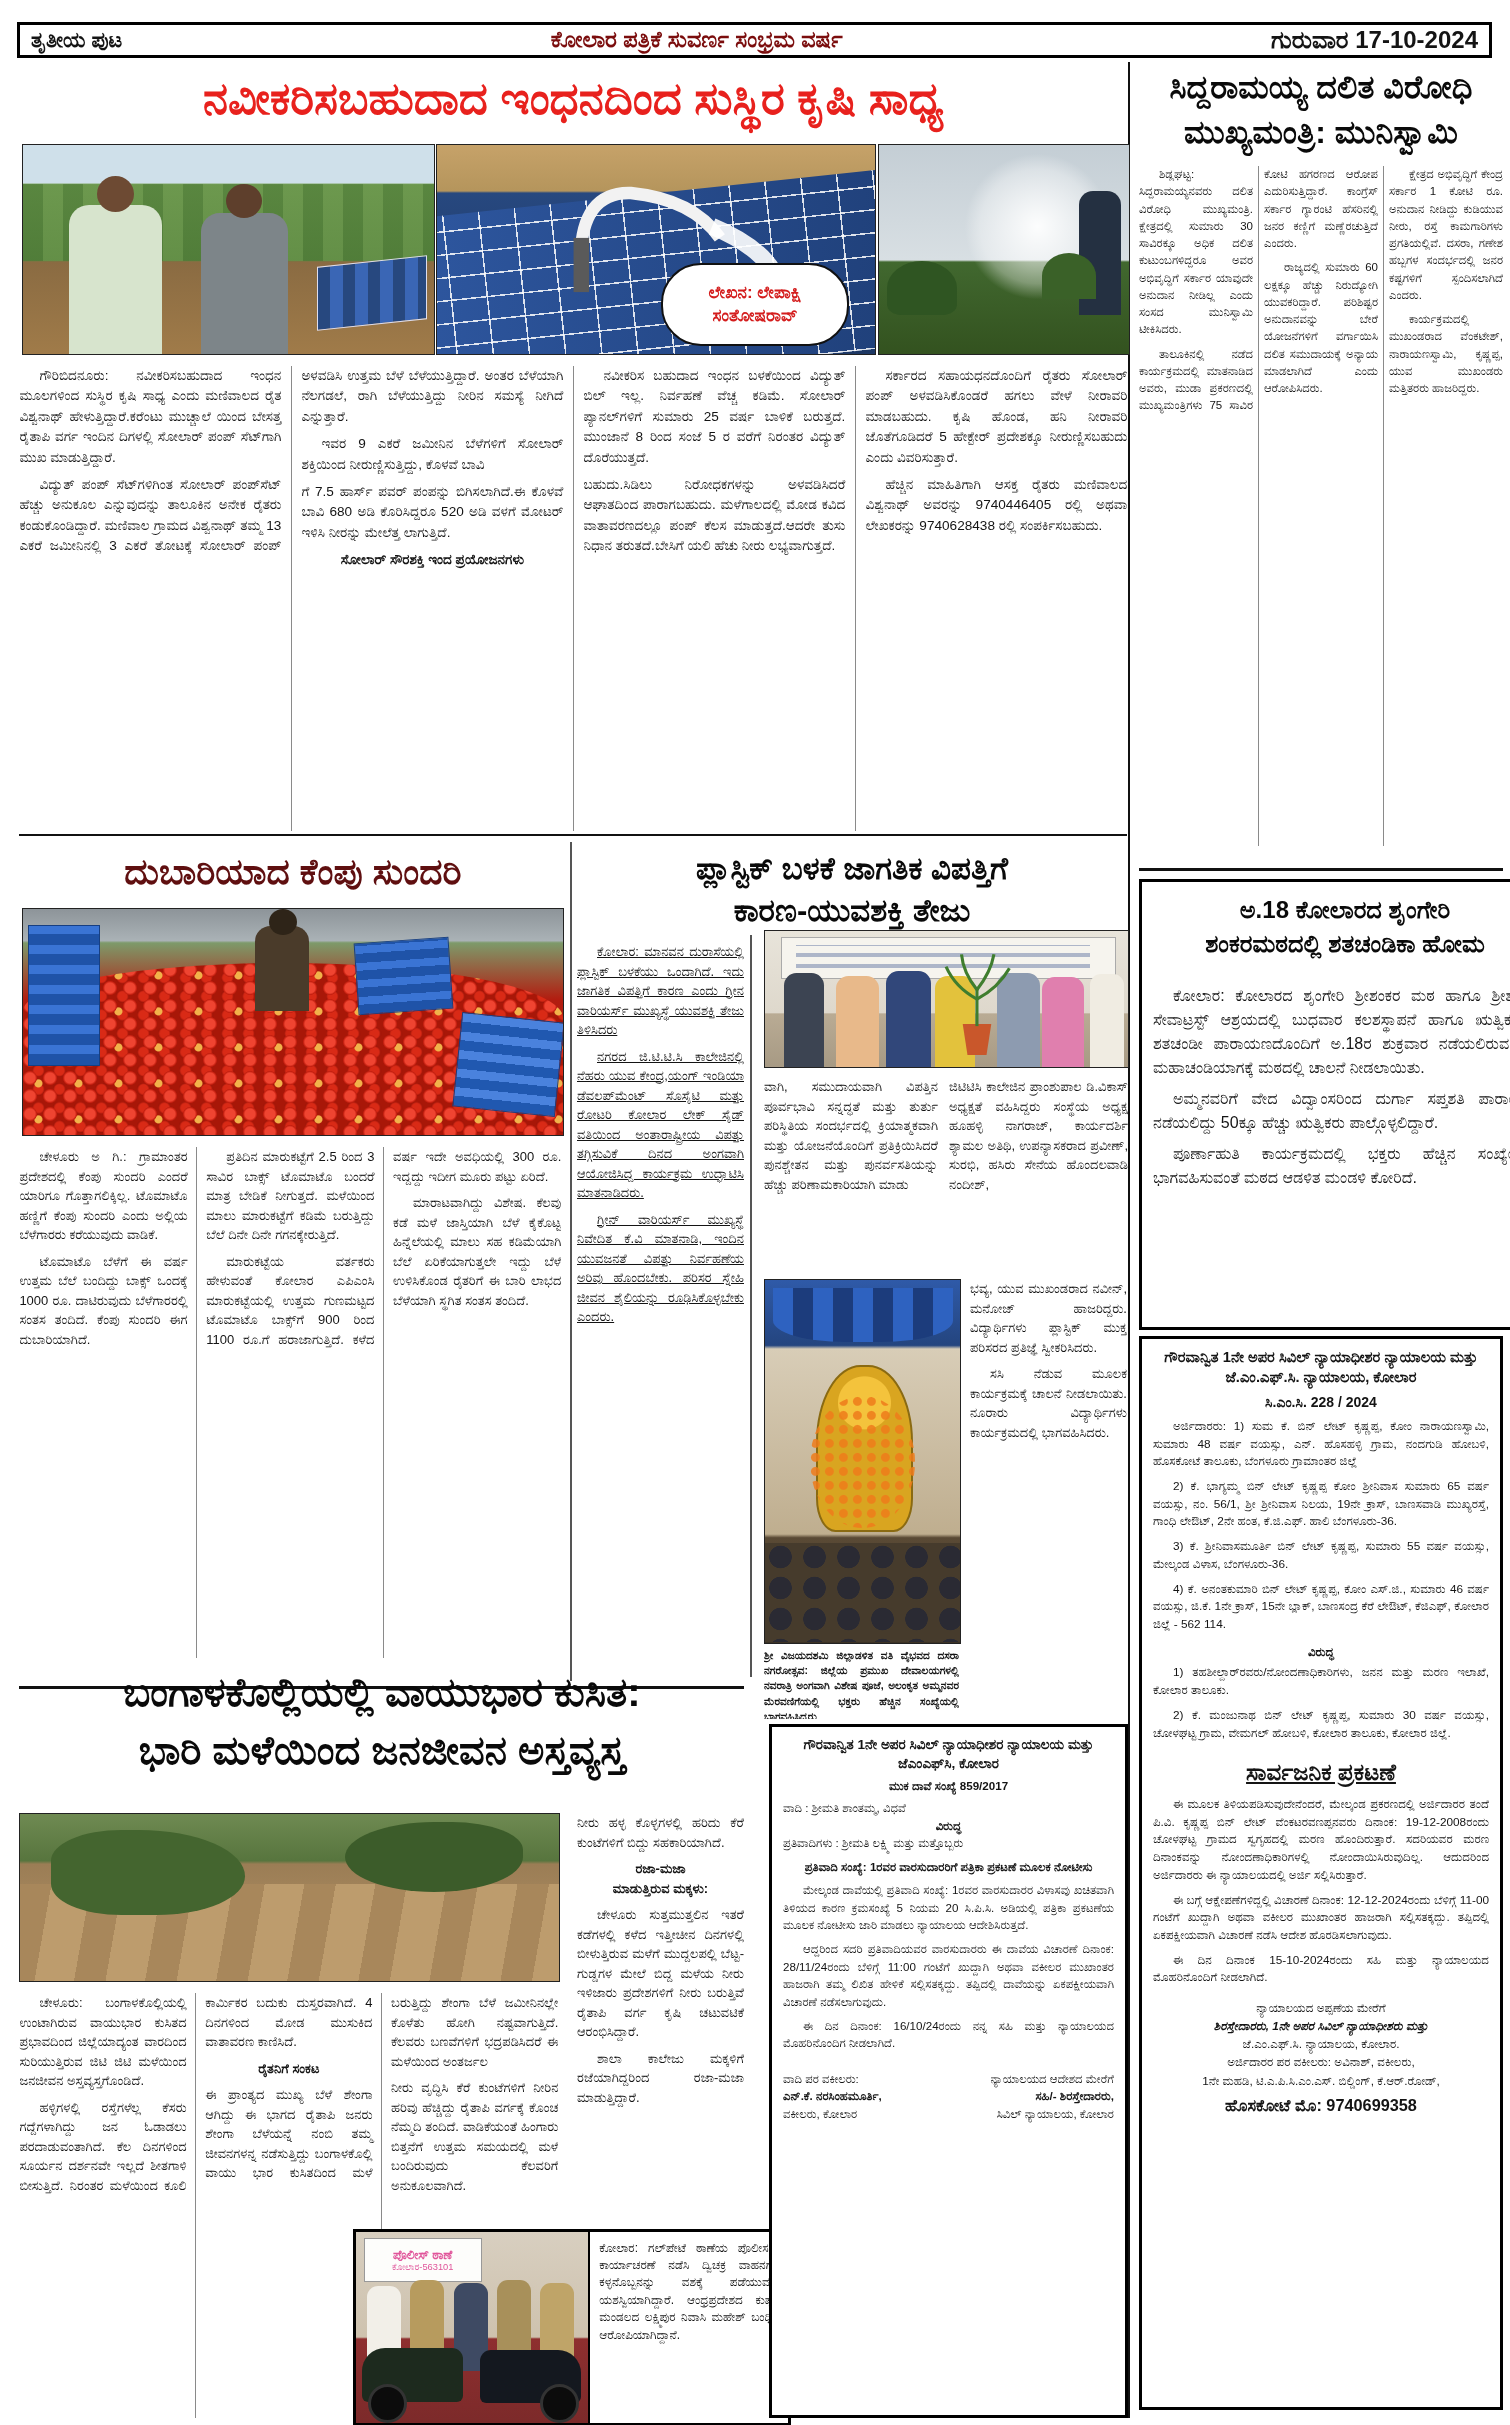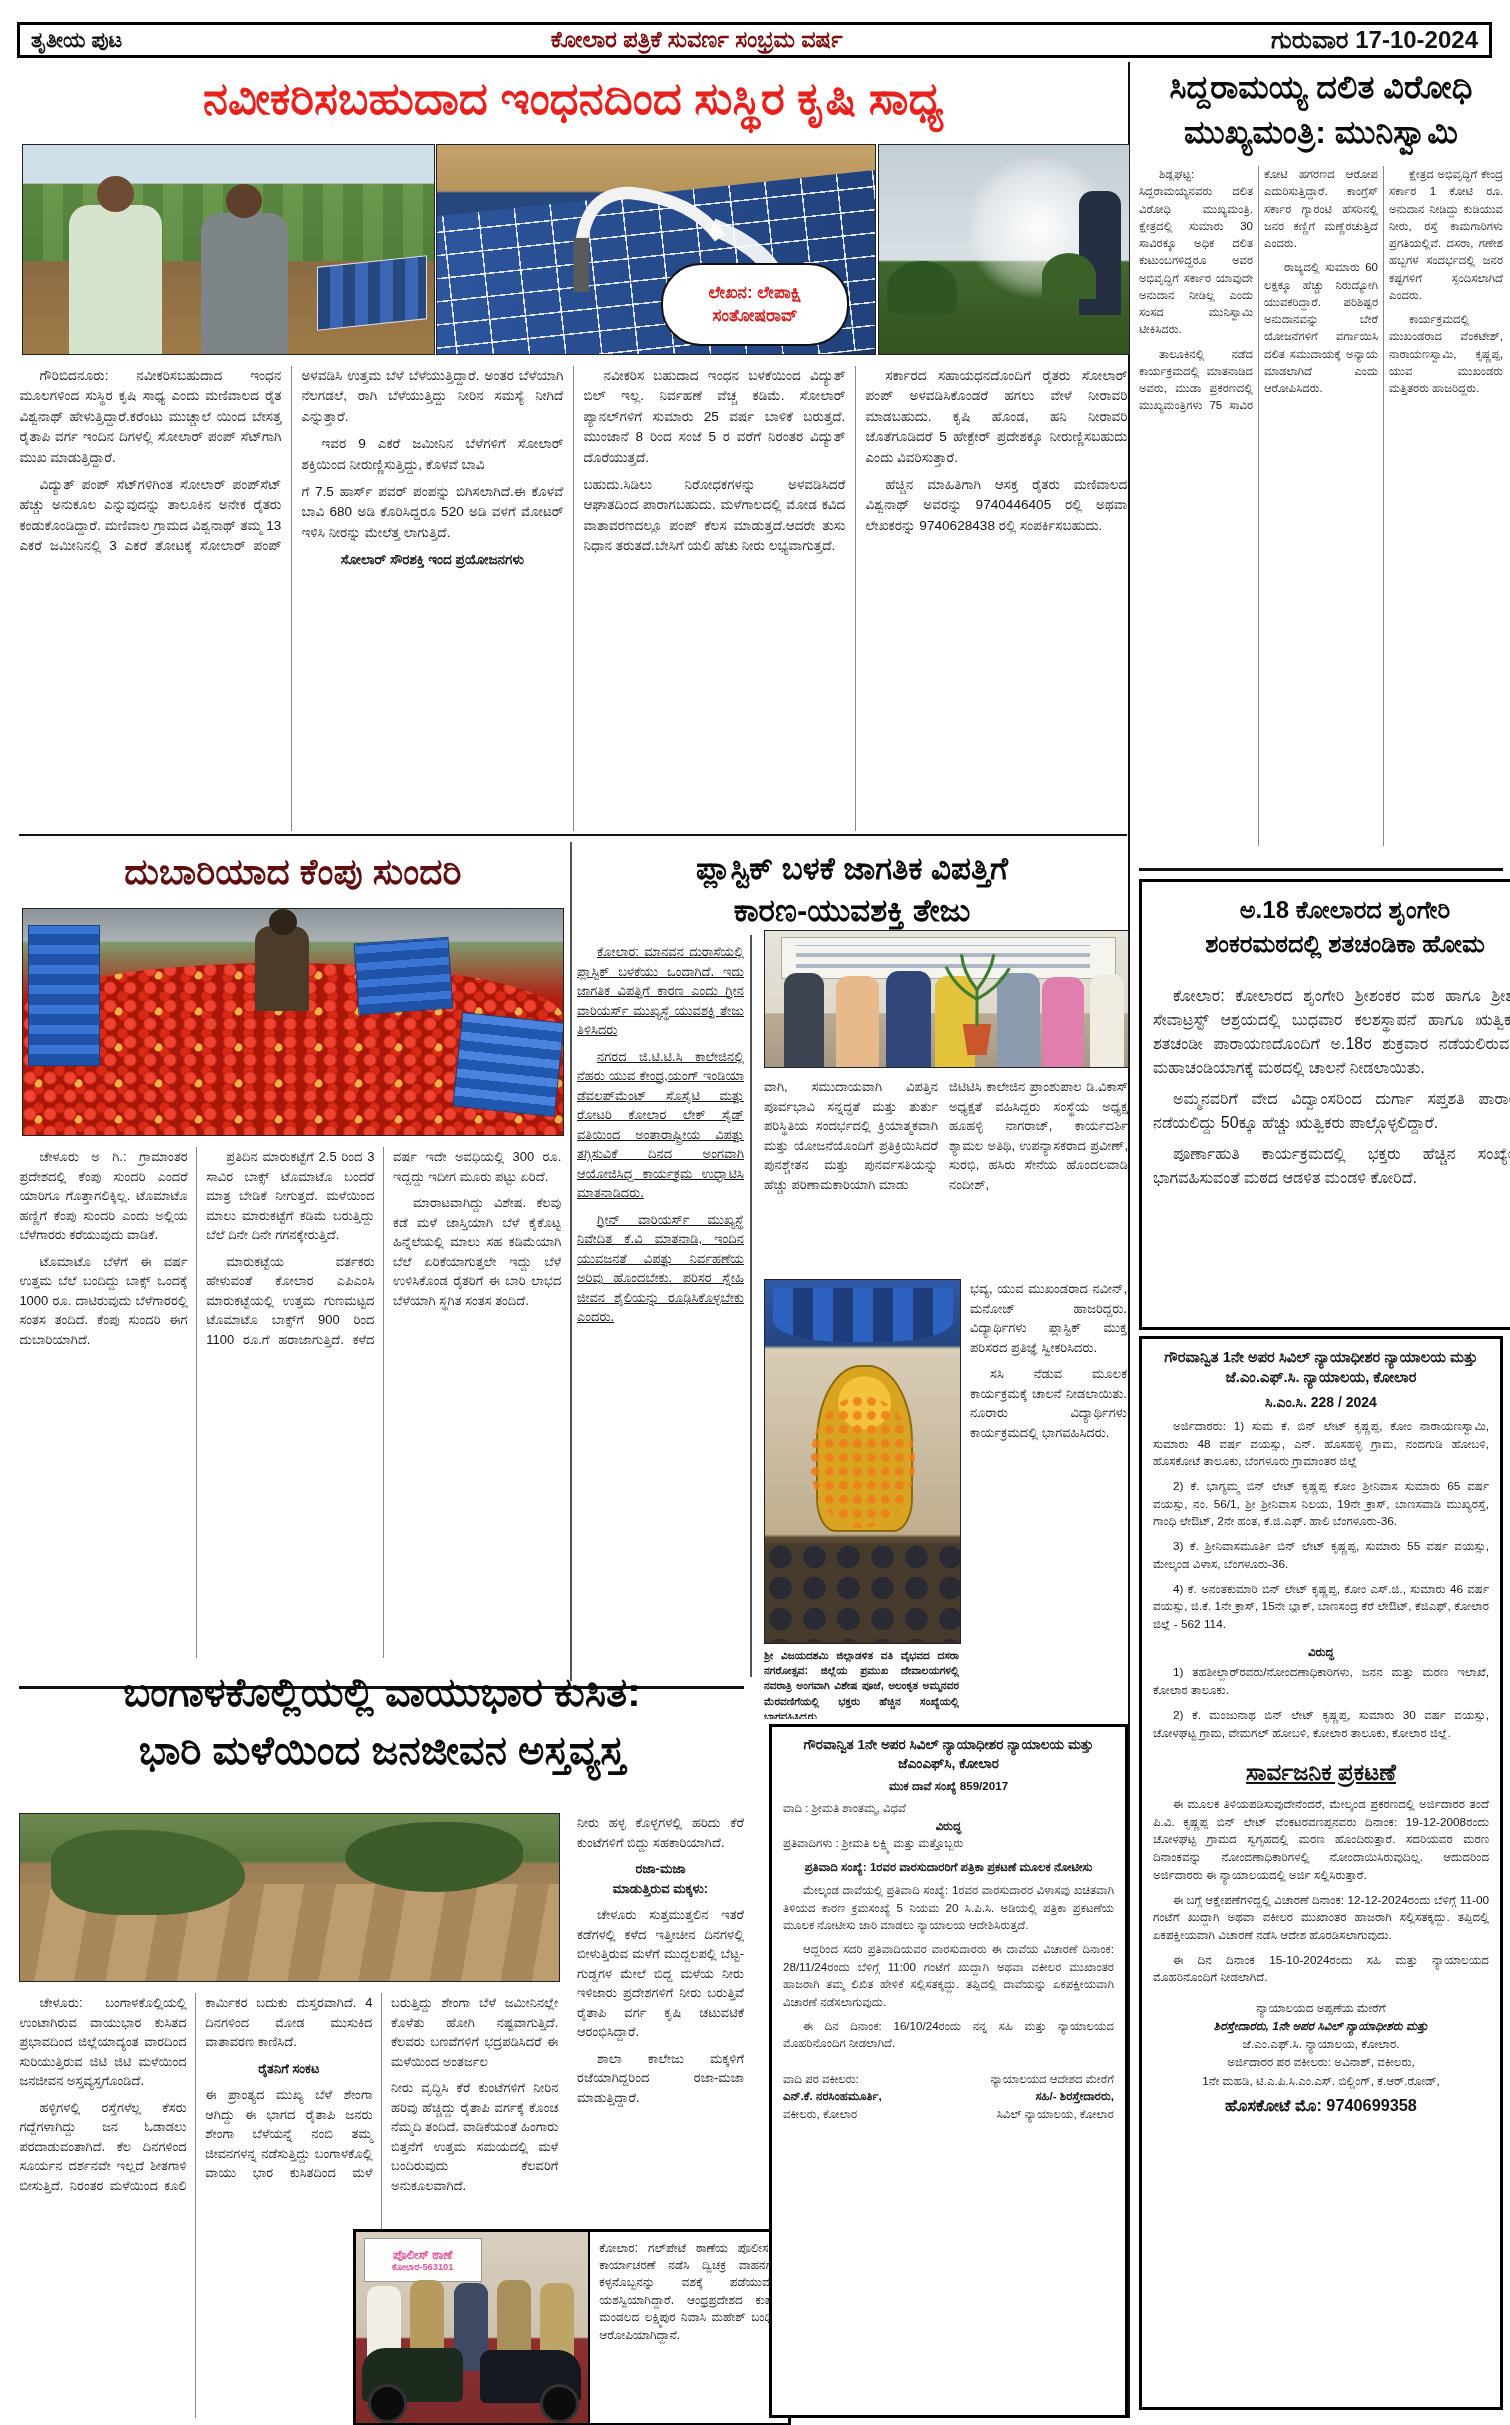--- a/index.html
+++ b/index.html
@@ -189,21 +189,21 @@
       <p class="subhead">ರೈತನಿಗೆ ಸಂಕಟ</p>
       <p class="nohang">ಈ ಪ್ರಾಂತ್ಯದ ಮುಖ್ಯ ಬೆಳೆ ಶೇಂಗಾ ಆಗಿದ್ದು ಈ ಭಾಗದ ರೈತಾಪಿ ಜನರು ಶೇಂಗಾ ಬೆಳೆಯನ್ನೆ ನಂಬಿ ತಮ್ಮ ಜೀವನಗಳನ್ನ ನಡೆಸುತ್ತಿದ್ದು ಬಂಗಾಳಕೊಲ್ಲಿ ವಾಯು ಭಾರ ಕುಸಿತದಿಂದ ಮಳೆ ಬರುತ್ತಿದ್ದು ಶೇಂಗಾ ಬೆಳೆ ಜಮೀನಿನಲ್ಲೇ ಕೊಳೆತು ಹೋಗಿ ನಷ್ಟವಾಗುತ್ತಿದೆ. ಕೆಲವರು ಬಣವೆಗಳಿಗೆ ಭದ್ರಪಡಿಸಿದರೆ ಈ ಮಳೆಯಿಂದ ಅಂತರ್ಜಲ</p>
       <p class="nohang">ನೀರು ವೃದ್ಧಿಸಿ ಕೆರೆ ಕುಂಟೆಗಳಿಗೆ ನೀರಿನ ಹರಿವು ಹೆಚ್ಚಿದ್ದು ರೈತಾಪಿ ವರ್ಗಕ್ಕೆ ಕೊಂಚ ನೆಮ್ಮದಿ ತಂದಿದೆ. ವಾಡಿಕೆಯಂತೆ ಹಿಂಗಾರು ಬಿತ್ತನೆಗೆ ಉತ್ತಮ ಸಮಯದಲ್ಲಿ ಮಳೆ ಬಂದಿರುವುದು ಕೆಲವರಿಗೆ ಅನುಕೂಲವಾಗಿದೆ.</p>
     </div>
   </div>
 
   <div class="box" style="left:353px;top:2229px;width:432px;height:191px;display:flex;">
     <div class="photo" style="position:relative;left:0;top:0;width:232px;height:100%;border:none;border-right:2.3px solid #000;background:linear-gradient(180deg,#d8cfc0 0%,#cec2ae 55%,#8e2f2f 56%,#7c2a2a 100%);flex:0 0 232px;">
       <div class="shape" style="left:7.7px;top:6.2px;width:116px;height:42px;background:#fdfdfb;border:1.5px solid #999;display:flex;flex-direction:column;align-items:center;justify-content:center;">
         <span style="color:#e0559a;font-weight:bold;font-size:12.4px;line-height:1.15;">ಪೊಲೀಸ್ ಠಾಣೆ</span>
-        <span style="color:#e0559a;font-weight:bold;font-size:9.3px;">ಕೋಲಾರ-563101</span>
+        <span style="color:#e0559a;font-weight:normal;font-size:9.3px;">ಕೋಲಾರ-563101</span>
       </div>
       <div class="shape" style="left:11px;top:54px;width:34px;height:85px;background:#f2efe8;border-radius:11px 11px 0 0;"></div>
       <div class="shape" style="left:54px;top:48px;width:34px;height:91px;background:#b79b5e;border-radius:11px 11px 0 0;"></div>
       <div class="shape" style="left:98px;top:51px;width:34px;height:88px;background:#3e4a63;border-radius:11px 11px 0 0;"></div>
       <div class="shape" style="left:141px;top:48px;width:34px;height:91px;background:#a8905a;border-radius:11px 11px 0 0;"></div>
       <div class="shape" style="left:184px;top:51px;width:34px;height:88px;background:#bfa468;border-radius:11px 11px 0 0;"></div>
       <div class="shape" style="left:6.2px;top:116px;width:101px;height:54px;background:#1d2a1e;border-radius:23px 11px 6.2px 6.2px;"></div>
       <div class="shape" style="left:12.4px;top:152px;width:33px;height:33px;background:#0c0c0c;border-radius:50%;border:3.1px solid #333;"></div>
       <div class="shape" style="left:124px;top:118px;width:101px;height:53px;background:#14181f;border-radius:11px 23px 6.2px 6.2px;"></div>
       <div class="shape" style="left:184px;top:152px;width:33px;height:33px;background:#0c0c0c;border-radius:50%;border:3.1px solid #333;"></div>

